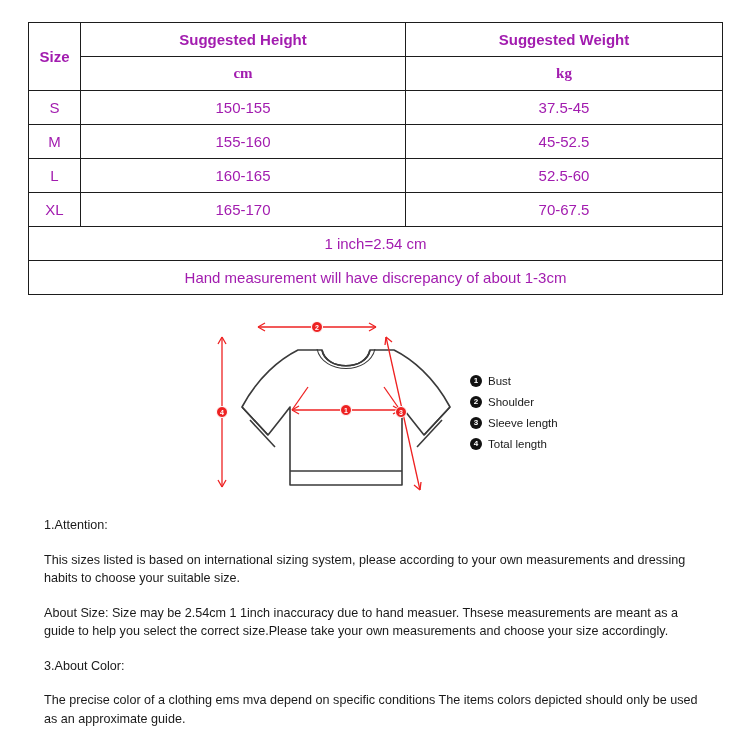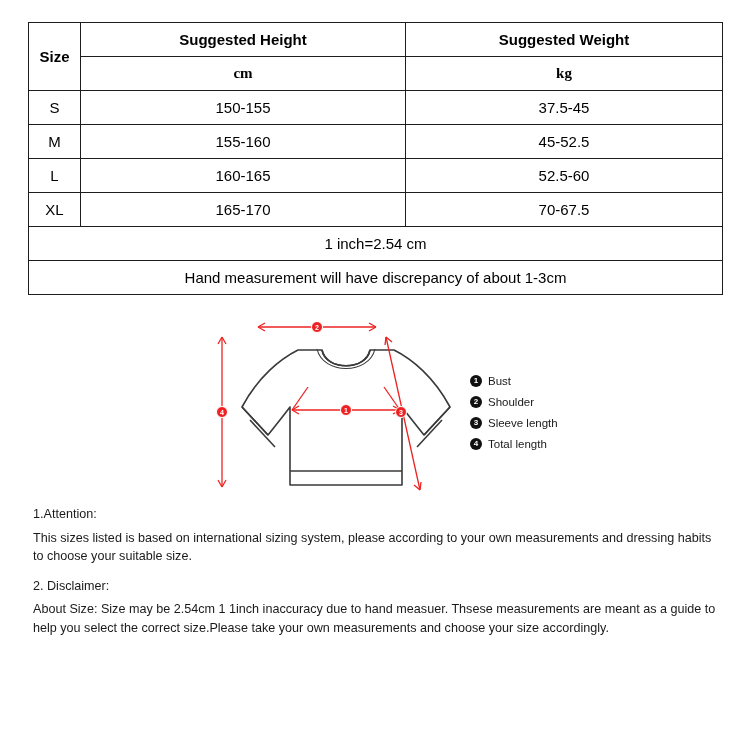--- a/index.html
+++ b/index.html
@@ -31,21 +31,21 @@
     border-collapse: collapse;
     width: 100%;
     table-layout: fixed;
   }
   table.size-table td,
   table.size-table th {
     border: 1px solid #1d1d1d;
     text-align: center;
     vertical-align: middle;
     font-size: 15px;
-    color: #000000;
+    color: #a21caf;
     padding: 0;
     height: 33px;
   }
   .col-size   { width: 52px; }
   .col-height { width: 325px; }
   .col-weight { width: 317px; }
 
   th.hdr {
     font-size: 16.5px;
     font-weight: bold;
@@ -114,21 +114,21 @@
     top: 500px;
     width: 700px;
     font-size: 12.6px;
     line-height: 18.5px;
     color: #1a1a1a;
   }
   .note-block {
     margin-bottom: 11px;
   }
   .note-block p {
-    margin: 5px;
+    margin: 16px;
   }
 </style>
 </head>
 <body>
 
 <div class="page">
 
   <div class="table-wrap">
     <table class="size-table">
       <colgroup>
@@ -252,18 +252,21 @@
       <span>Total length</span>
     </div>
   </div>
 
   <div class="notes">
     <div class="note-block">
       <p>1.Attention:</p>
       <p>This sizes listed is based on international sizing system, please according to your own measurements and dressing   habits to choose your suitable size.</p>
     </div>
     <div class="note-block">
-      <p>2. Disclaimer:</p>
       <p>About Size: Size may be 2.54cm 1 1inch inaccuracy due to hand measuer. Thsese measurements are meant as a   guide to help you select the correct size.Please take your own measurements and choose your size accordingly.</p>
     </div>
+    <div class="note-block">
+      <p>3.About Color:</p>
+      <p>The precise color of a clothing ems mva depend on specific conditions The items colors depicted should only be   used as an approximate guide.</p>
+    </div>
   </div>
 
 </div>
 
 </body></html>

